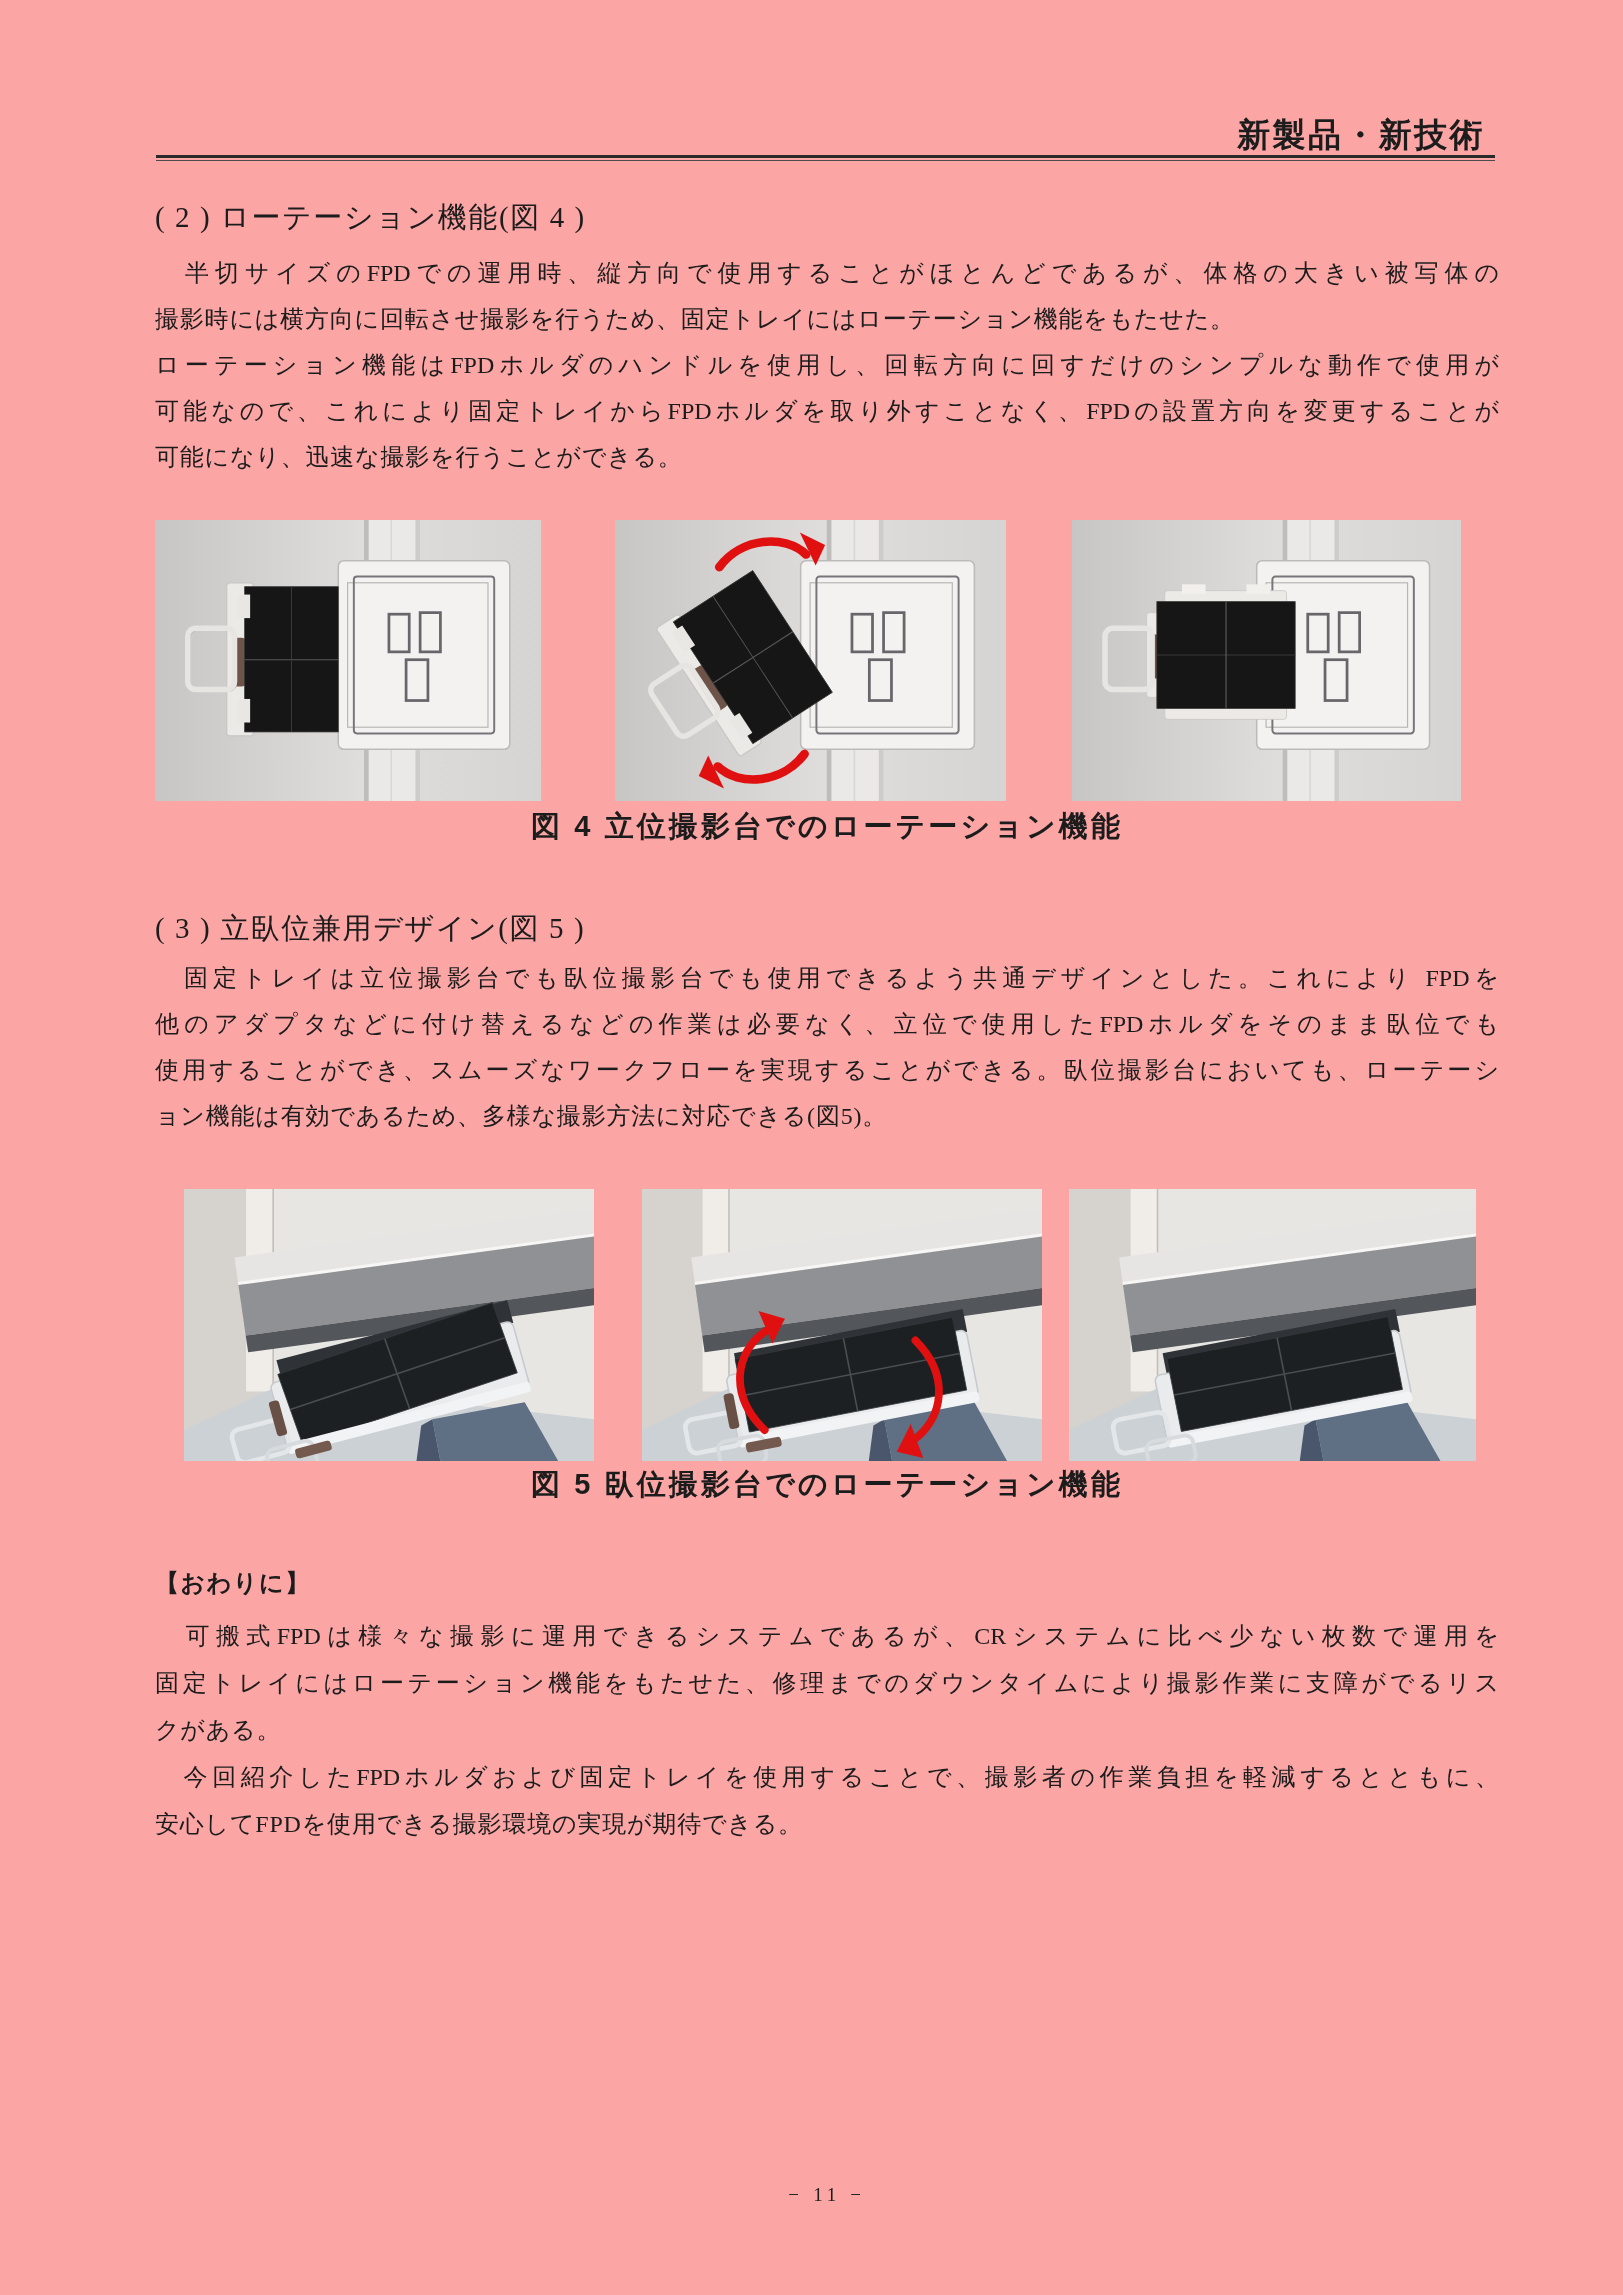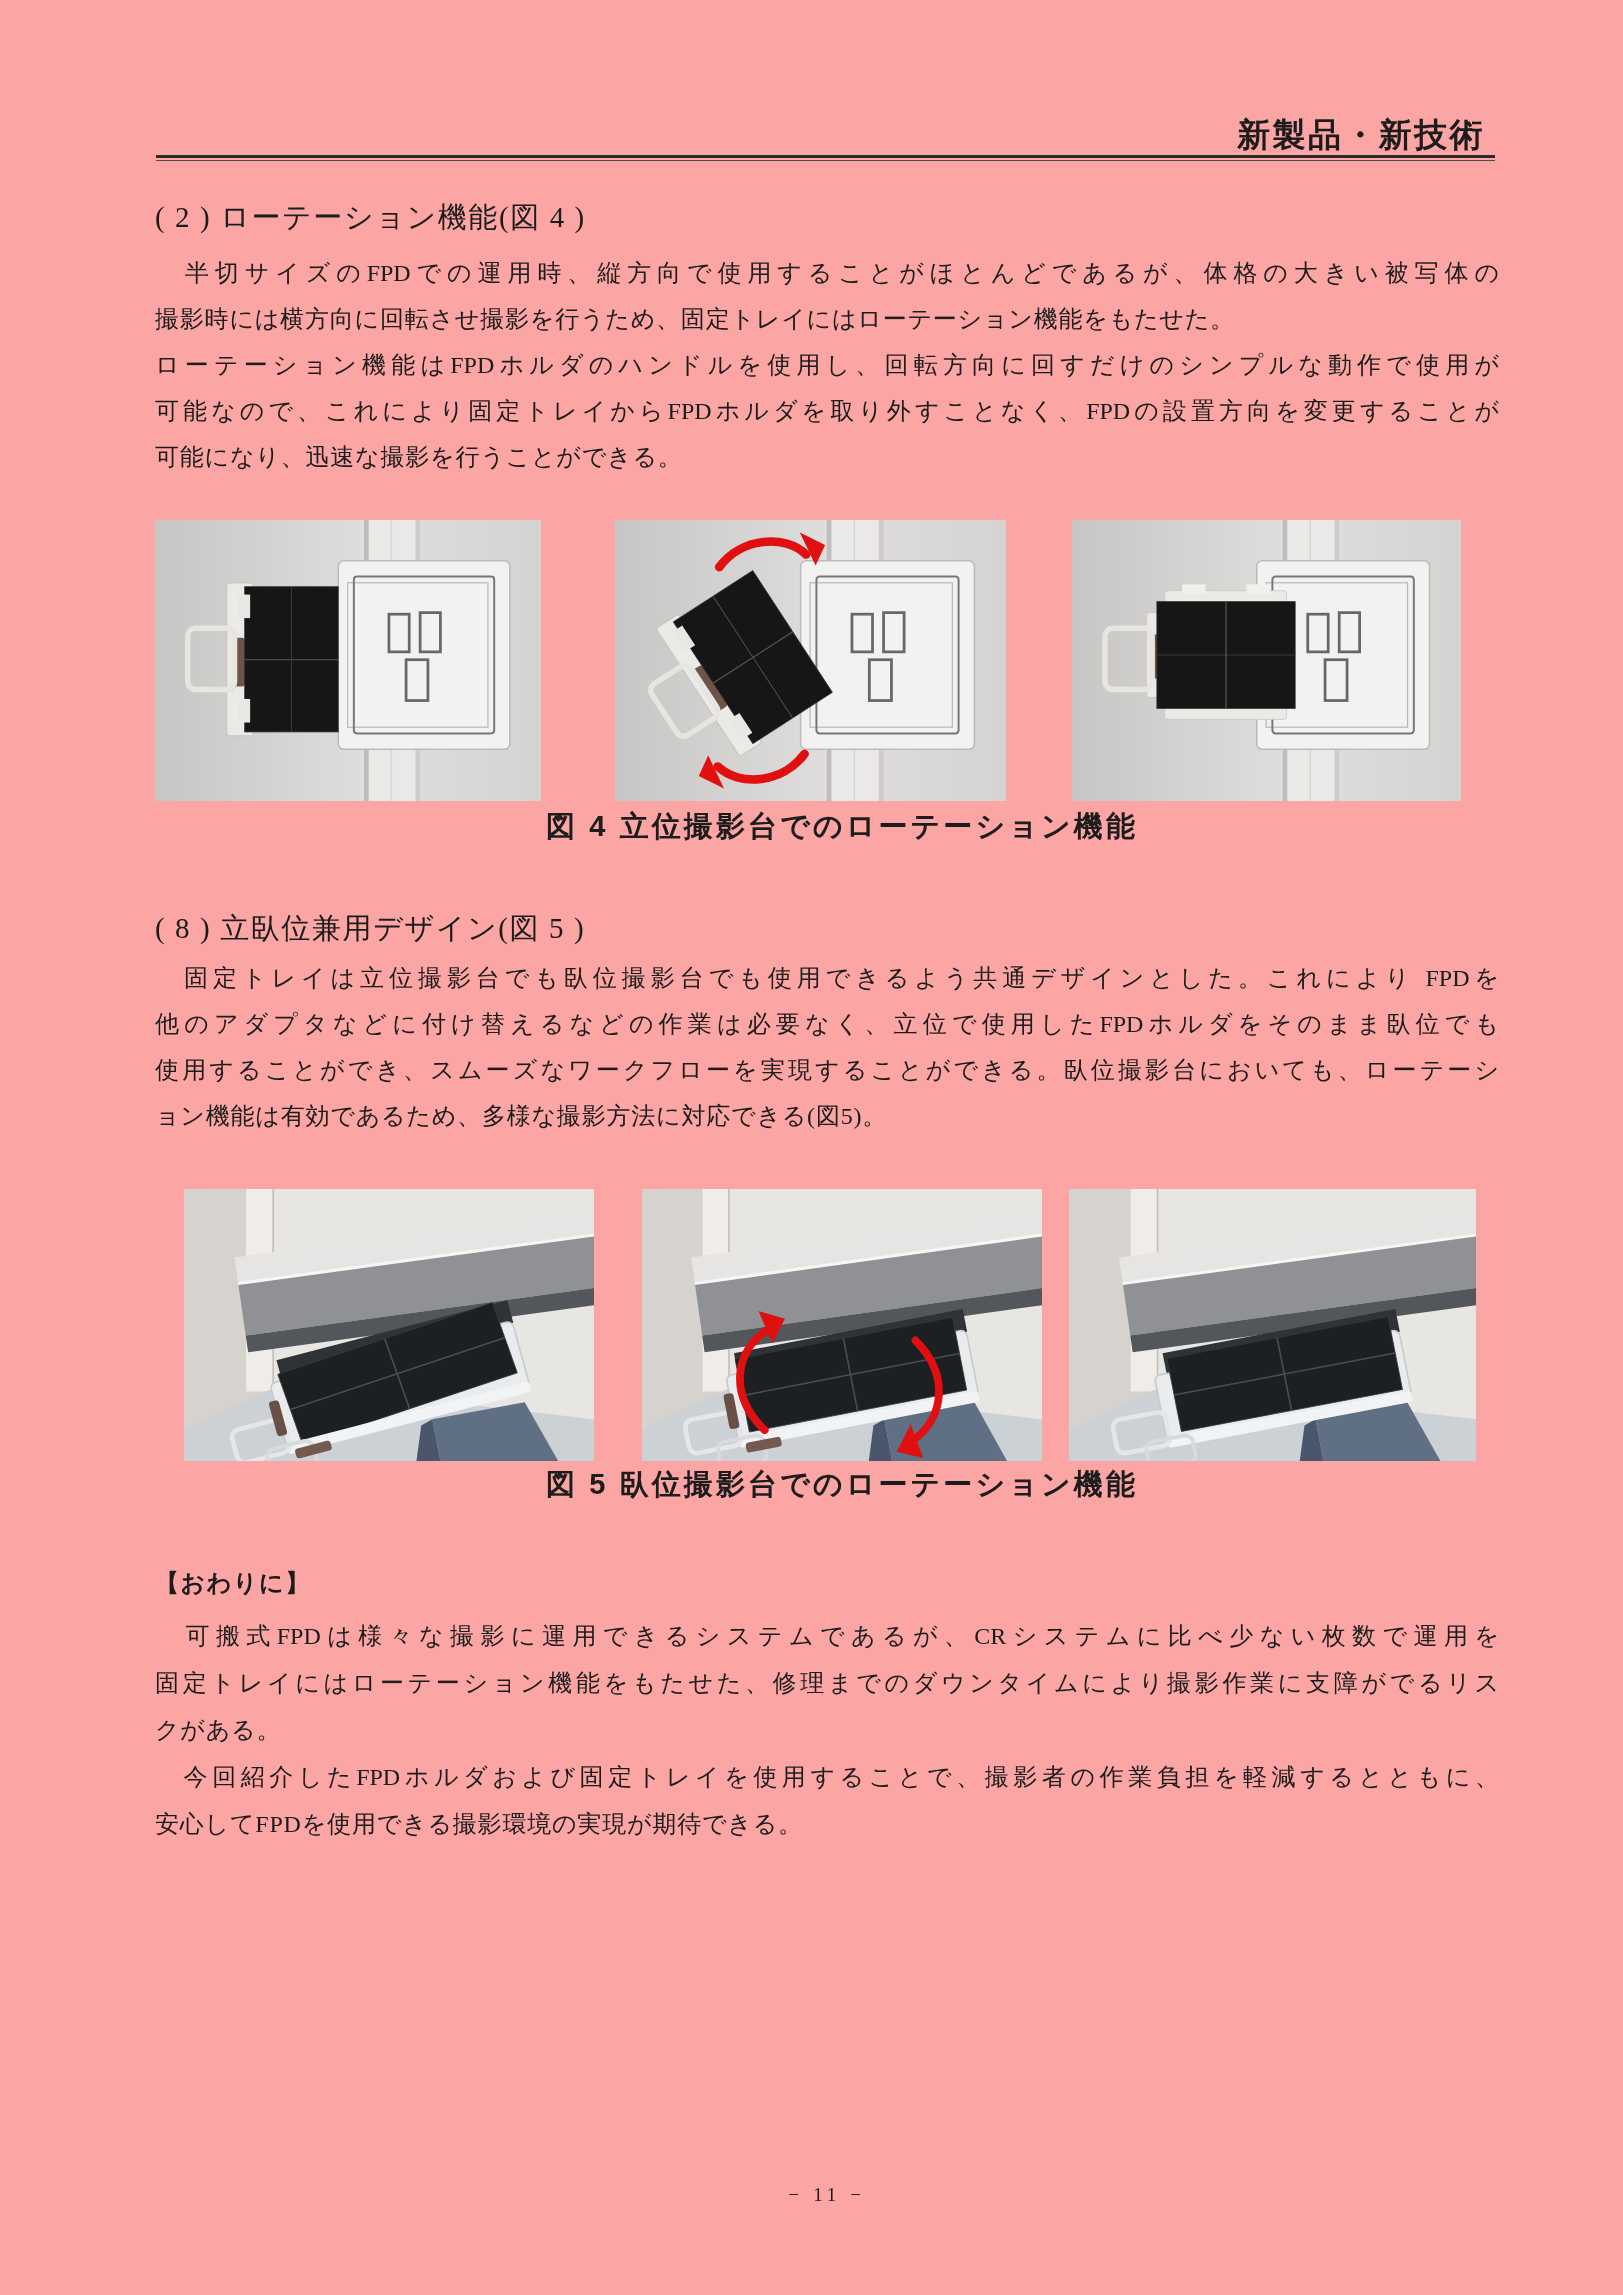--- a/index.html
+++ b/index.html
@@ -32,21 +32,21 @@
   }
   .para-c .bodyline{height:47px;line-height:41px;}
   .jfull{white-space:normal;text-align:justify;text-align-last:justify;letter-spacing:0;}
   .gothic{
     font-family:"Liberation Sans","DejaVu Sans",sans-serif;font-weight:bold;
   }
   .conclhead{
     position:absolute;left:155px;top:1567px;font-size:24px;letter-spacing:1.6px;white-space:nowrap;
   }
   .caption{
-    position:absolute;left:170px;width:1344px;text-align:center;
+    position:absolute;left:155px;width:1344px;text-align:center;
     font-size:29px;letter-spacing:3.1px;white-space:nowrap;
   }
   .cap4{top:807px;}
   .cap5{top:1465px;}
   .figimg{position:absolute;}
   .figimg svg{display:block;width:100%;height:100%;}
   .f4a{left:155px;top:520px;width:386px;height:281px;}
   .f4b{left:615px;top:520px;width:391px;height:281px;}
   .f4c{left:1072px;top:520px;width:389px;height:281px;}
   .f5a{left:184px;top:1189px;width:410px;height:272px;}
@@ -185,21 +185,21 @@
         <rect x="108" y="104" width="176" height="136" fill="#161616" stroke="#333333"></rect>
         <line x1="108" y1="172" x2="284" y2="172" stroke="#3d3d3d" stroke-width="1.2"></line>
         <line x1="196" y1="104" x2="196" y2="240" stroke="#6a6a6a" stroke-width="1.5" opacity="0.8"></line>
         <rect x="42" y="138" width="60" height="78" rx="10" fill="none" stroke="#e7e5e2" stroke-width="7"></rect>
       </g>
     </svg>
   </div>
 
   <div class="caption gothic cap4">図 4 立位撮影台でのローテーション機能</div>
 
-  <div class="sechead sec3">( 8 ) 立臥位兼用デザイン(図 5 )</div>
+  <div class="sechead sec3">( 3 ) 立臥位兼用デザイン(図 5 )</div>
   <div class="para para-b">
       <div class="bodyline jfull">　固定トレイは立位撮影台でも臥位撮影台でも使用できるよう共通デザインとした。これにより FPDを</div>
       <div class="bodyline jfull">他のアダプタなどに付け替えるなどの作業は必要なく、立位で使用したFPDホルダをそのまま臥位でも</div>
       <div class="bodyline jfull">使用することができ、スムーズなワークフローを実現することができる。臥位撮影台においても、ローテーシ</div>
       <div class="bodyline">ョン機能は有効であるため、多様な撮影方法に対応できる(図5)。</div>
     </div>
 
   <div class="figimg f5a">
     <svg viewBox="0 0 515 352" preserveAspectRatio="none">
       <rect x="0" y="0" width="515" height="352" fill="#e8e6e3"></rect>

